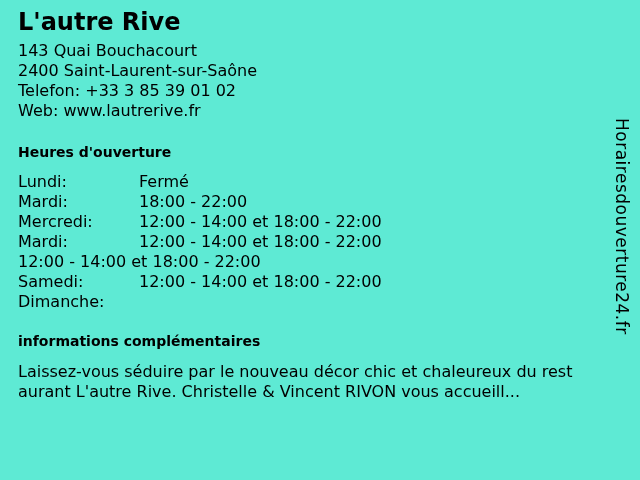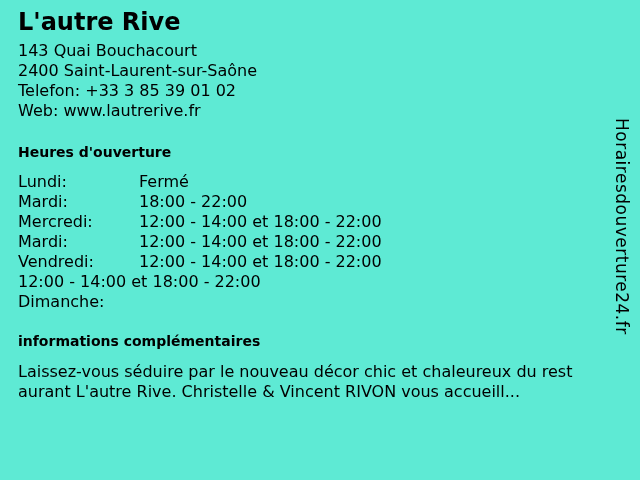--- a/index.html
+++ b/index.html
@@ -108,24 +108,24 @@
     </div>
     <div class="hours-row">
       <span class="hours-day">Mercredi:</span>
       <span class="hours-time">12:00 - 14:00 et 18:00 - 22:00</span>
     </div>
     <div class="hours-row">
       <span class="hours-day">Mardi:</span>
       <span class="hours-time">12:00 - 14:00 et 18:00 - 22:00</span>
     </div>
     <div class="hours-row">
-      <span class="hours-day">Vendredi:</span>
       <span class="hours-time">12:00 - 14:00 et 18:00 - 22:00</span>
     </div>
     <div class="hours-row">
+      <span class="hours-day">Samedi:</span>
       <span class="hours-time">12:00 - 14:00 et 18:00 - 22:00</span>
     </div>
     <div class="hours-row">
       <span class="hours-day">Dimanche:</span>
     </div>
   </div>
 
   <h2 class="section-heading info-heading">informations complémentaires</h2>
 
   <p class="info-text">Laissez-vous séduire par le nouveau décor chic et chaleureux du rest

